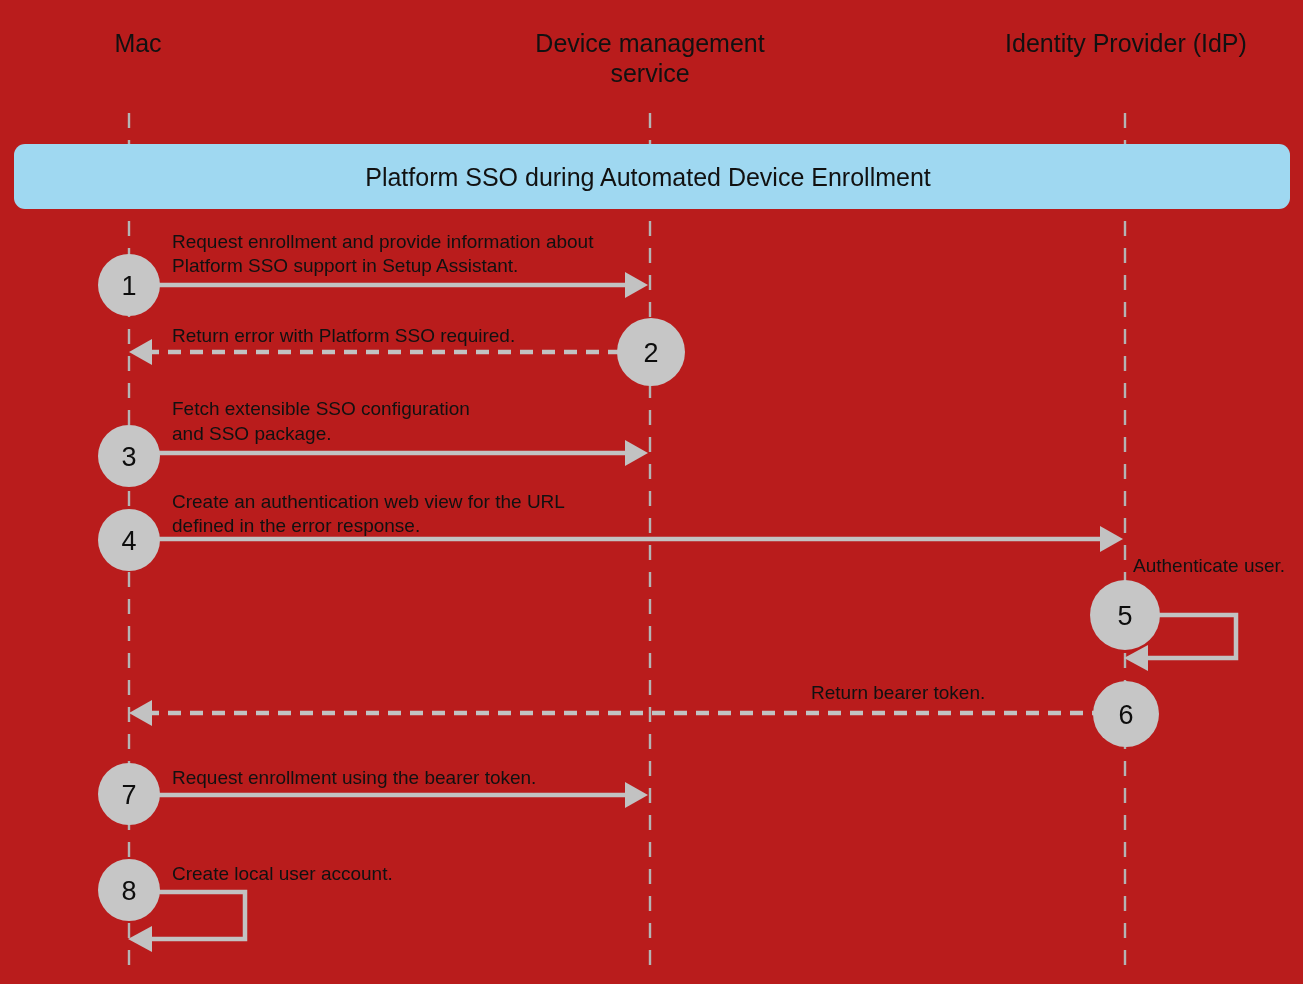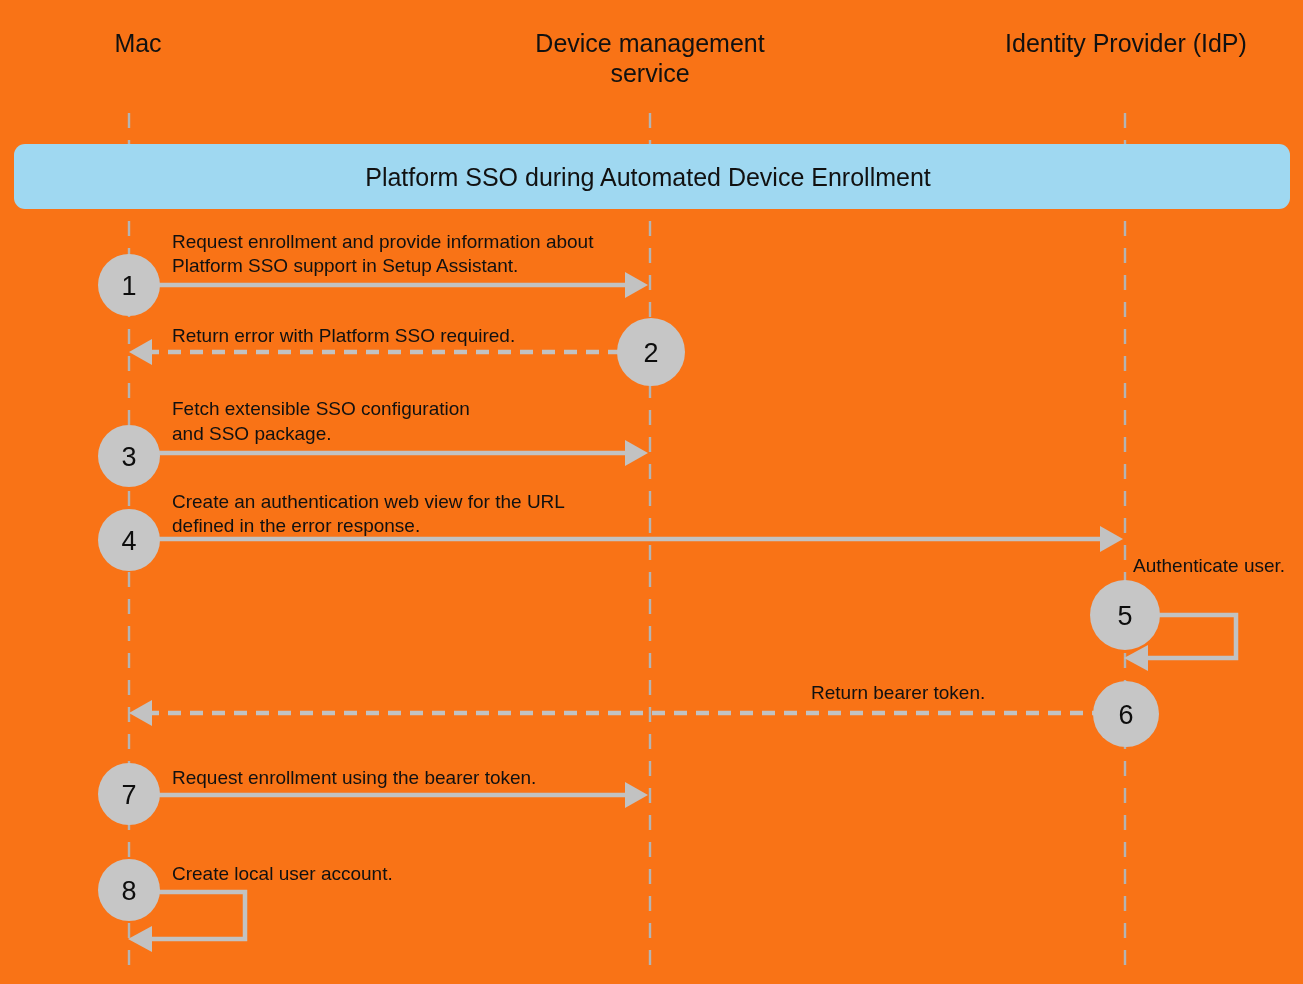--- a/index.html
+++ b/index.html
@@ -4,21 +4,21 @@
 <style>
   html, body {
     margin: 0;
     padding: 0;
     background: #ffffff;
   }
   #diagram-root {
     position: relative;
     width: 1303px;
     height: 984px;
-    background: #f97316;
+    background: #b91c1c;
     font-family: "Liberation Sans", sans-serif;
     overflow: hidden;
   }
   svg#diagram-svg {
     position: absolute;
     left: 0;
     top: 0;
     width: 1303px;
     height: 984px;
     display: block;

